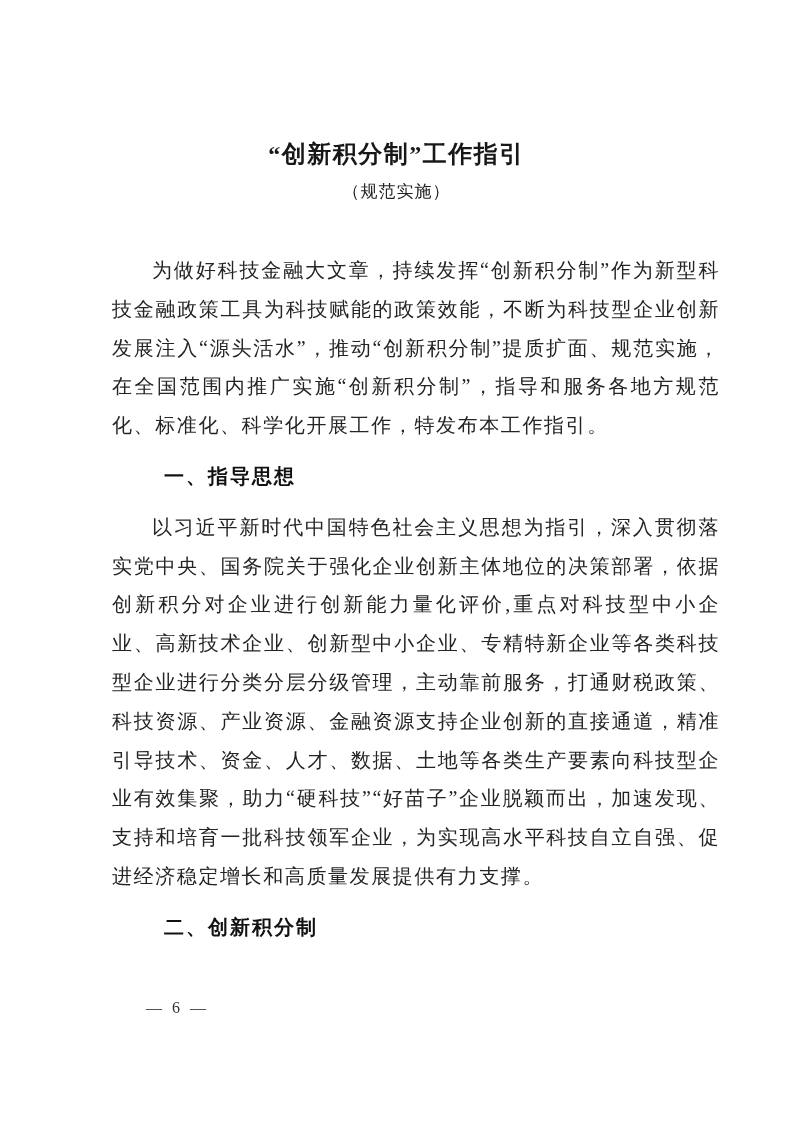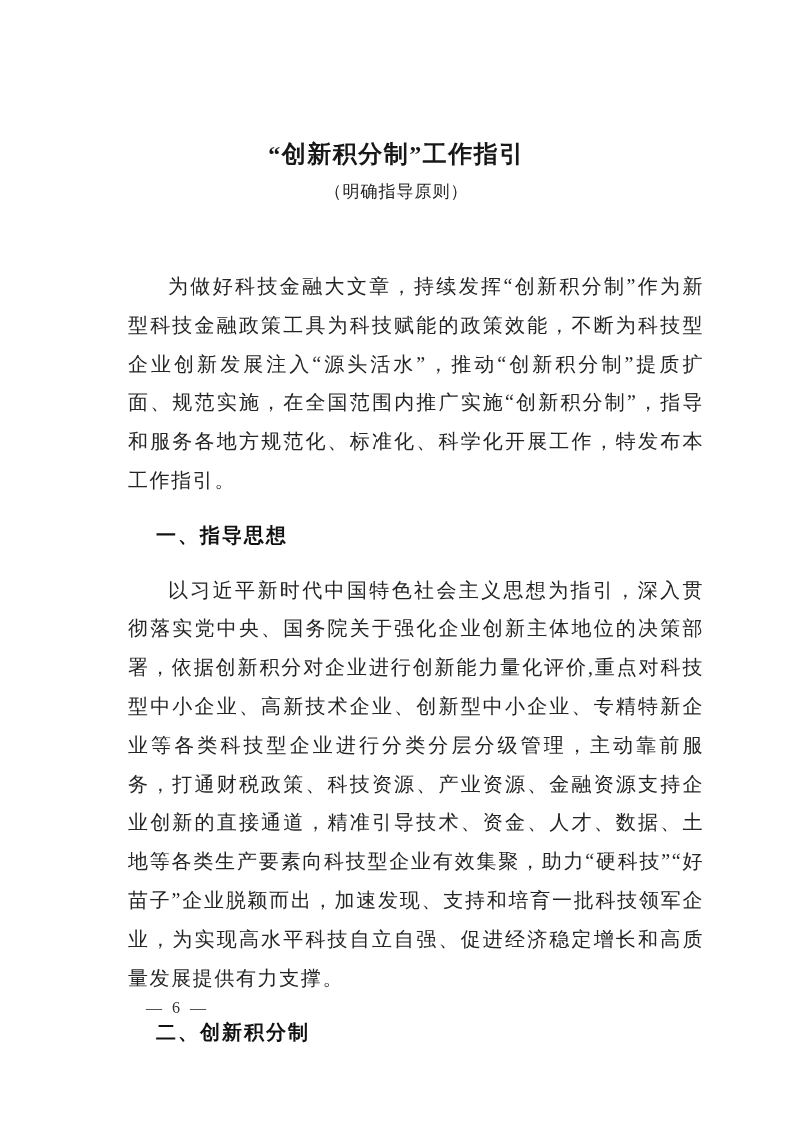--- a/index.html
+++ b/index.html
@@ -46,26 +46,26 @@
     top: 251px;
     width: 608px;
     font-size: 20px;
     line-height: 38.8px;
     letter-spacing: 1.6px;
     text-align: justify;
     text-justify: inter-ideograph;
     color: #242424;
   }
   .para {
-    margin: 16px;
+    margin: 0;
     padding: 0;
     text-indent: 2em;
   }
   .heading {
-    margin: 4px;
+    margin: 12px;
     padding: 0;
     text-indent: 2em;
     font-size: 20px;
     font-weight: bold;
     letter-spacing: 2px;
     color: #111111;
     font-family: "Liberation Sans", "DejaVu Sans", sans-serif;
   }
   .page-footer {
     position: absolute;
@@ -76,21 +76,21 @@
     color: #333333;
   }
 </style>
 </head>
 <body>
 
 <div class="page">
 
   <h1 class="doc-title">“创新积分制”工作指引</h1>
 
-  <div class="doc-subtitle">（明确指导原则）</div>
+  <div class="doc-subtitle">（规范实施）</div>
 
   <div class="doc-body">
 
     <p class="para">为做好科技金融大文章，持续发挥“创新积分制”作为新型科技金融政策工具为科技赋能的政策效能，不断为科技型企业创新发展注入“源头活水”，推动“创新积分制”提质扩面、规范实施，在全国范围内推广实施“创新积分制”，指导和服务各地方规范化、标准化、科学化开展工作，特发布本工作指引。</p>
 
     <h2 class="heading">一、指导思想</h2>
 
     <p class="para">以习近平新时代中国特色社会主义思想为指引，深入贯彻落实党中央、国务院关于强化企业创新主体地位的决策部署，依据创新积分对企业进行创新能力量化评价,重点对科技型中小企业、高新技术企业、创新型中小企业、专精特新企业等各类科技型企业进行分类分层分级管理，主动靠前服务，打通财税政策、科技资源、产业资源、金融资源支持企业创新的直接通道，精准引导技术、资金、人才、数据、土地等各类生产要素向科技型企业有效集聚，助力“硬科技”“好苗子”企业脱颖而出，加速发现、支持和培育一批科技领军企业，为实现高水平科技自立自强、促进经济稳定增长和高质量发展提供有力支撑。</p>
 
     <h2 class="heading">二、创新积分制</h2>

